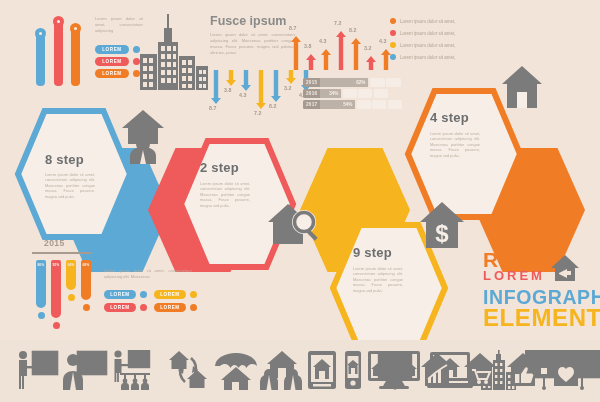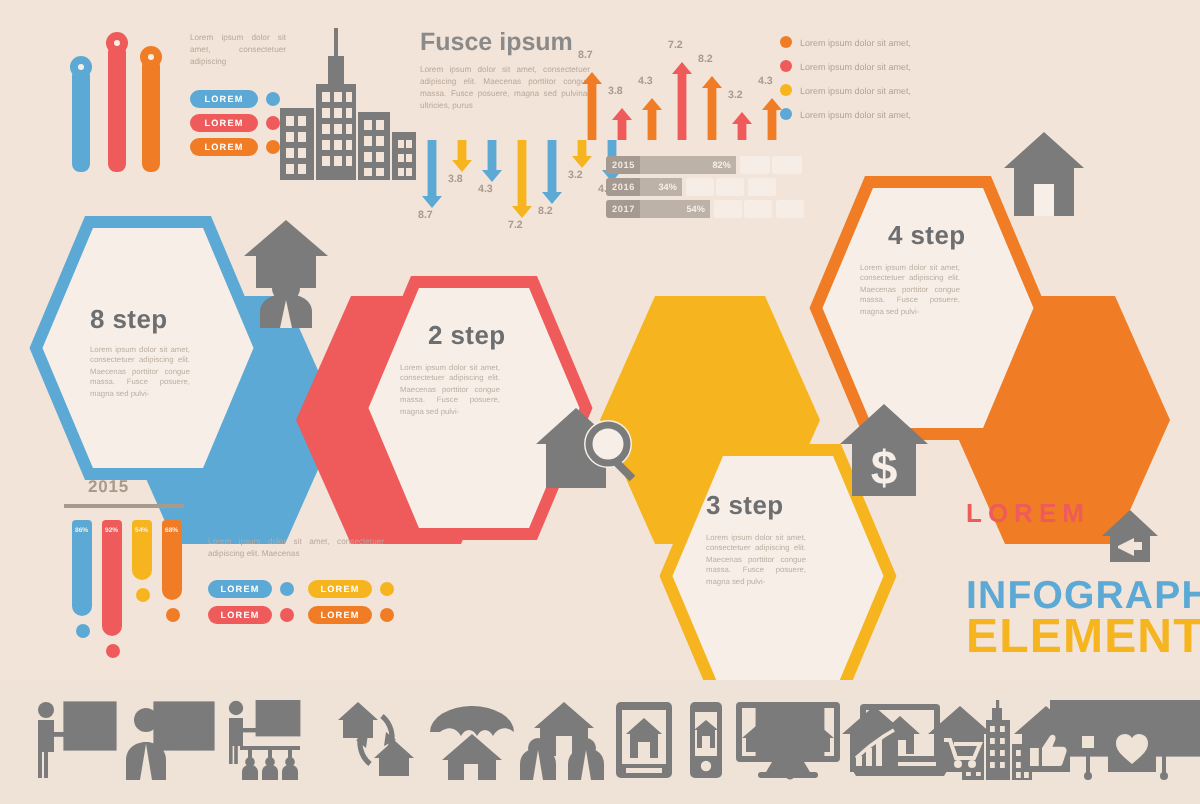--- a/index.html
+++ b/index.html
@@ -307,37 +307,37 @@
     </svg>
   </div>
   <div class="hex-label" style="left:45px;top:152px;">8 step</div>
   <div class="hex-text" style="left:45px;top:172px;width:50px;">Lorem ipsum dolor sit amet, consectetuer adipiscing elit. Maecenas porttitor congue massa. Fusce posuere, magna sed pulvi-</div>
 
   <div class="hex" style="left:178px;top:138px;">
     <svg width="118" height="132" viewBox="0 0 118 132">
       <polygon points="29.5,3 88.5,3 115,66 88.5,129 29.5,129 3,66" fill="#f7efe7" stroke="#ef5a5a" stroke-width="6"></polygon>
     </svg>
   </div>
-  <div class="hex-label" style="left:214px;top:160px;">2 step</div>
+  <div class="hex-label" style="left:200px;top:160px;">2 step</div>
   <div class="hex-text" style="left:200px;top:181px;width:50px;">Lorem ipsum dolor sit amet, consectetuer adipiscing elit. Maecenas porttitor congue massa. Fusce posuere, magna sed pulvi-</div>
 
   <div class="hex" style="left:330px;top:222px;">
     <svg width="118" height="132" viewBox="0 0 118 132">
       <polygon points="29.5,3 88.5,3 115,66 88.5,129 29.5,129 3,66" fill="#f7efe7" stroke="#f6b41e" stroke-width="6"></polygon>
     </svg>
   </div>
-  <div class="hex-label" style="left:353px;top:245px;">3 step</div>
+  <div class="hex-label" style="left:353px;top:245px;">9 step</div>
   <div class="hex-text" style="left:353px;top:266px;width:50px;">Lorem ipsum dolor sit amet, consectetuer adipiscing elit. Maecenas porttitor congue massa. Fusce posuere, magna sed pulvi-</div>
 
   <div class="hex" style="left:405px;top:88px;">
     <svg width="118" height="132" viewBox="0 0 118 132">
       <polygon points="29.5,3 88.5,3 115,66 88.5,129 29.5,129 3,66" fill="#f7efe7" stroke="#f07d26" stroke-width="6"></polygon>
     </svg>
   </div>
-  <div class="hex-label" style="left:444px;top:110px;">4 step</div>
+  <div class="hex-label" style="left:430px;top:110px;">4 step</div>
   <div class="hex-text" style="left:430px;top:131px;width:50px;">Lorem ipsum dolor sit amet, consectetuer adipiscing elit. Maecenas porttitor congue massa. Fusce posuere, magna sed pulvi-</div>
 
   <div class="abs" style="left:120px;top:108px;width:48px;height:56px;">
     <svg width="48" height="56" viewBox="0 0 48 56">
       <path class="g" d="M23 2 L44 20 H38 V36 H8 V20 H2 Z"></path>
       <rect class="g" x="17" y="24" width="12" height="12" fill="#f2e4d8"></rect>
       <circle class="g" cx="23" cy="36" r="7"></circle>
       <path class="g" d="M10 56 V48 c0-6 6-9 13-9 s13 3 13 9 v8 Z"></path>
       <path d="M23 42 l-3 14 h6 Z" fill="#f2e4d8"></path>
     </svg>
@@ -400,20 +400,21 @@
       <div class="pill" style="width:32px;background:#ef5a5a;">LOREM</div>
       <div class="dot" style="width:7px;height:7px;background:#ef5a5a;"></div>
       <div class="pill" style="width:32px;background:#f07d26;margin-left:3px;">LOREM</div>
       <div class="dot" style="width:7px;height:7px;background:#f07d26;"></div>
     </div>
   </div>
 
   <div class="brand" style="left:483px;top:250px;">
     <div style="display:flex;align-items:flex-start;gap:5px;">
       <div>
+        <div class="real">REAL</div>
         <div class="estate">LOREM</div>
       </div>
       <div style="margin-top:4px;">
         <svg width="30" height="28" viewBox="0 0 30 28">
           <path class="g" d="M15 1 L29 14 H25 V27 H5 V14 H1 Z"></path>
           <path d="M9 19 l8-4 v9 l-8-4 z" fill="#f2e4d8"></path>
           <rect x="17" y="17" width="4" height="4" fill="#f2e4d8"></rect>
         </svg>
       </div>
     </div>

